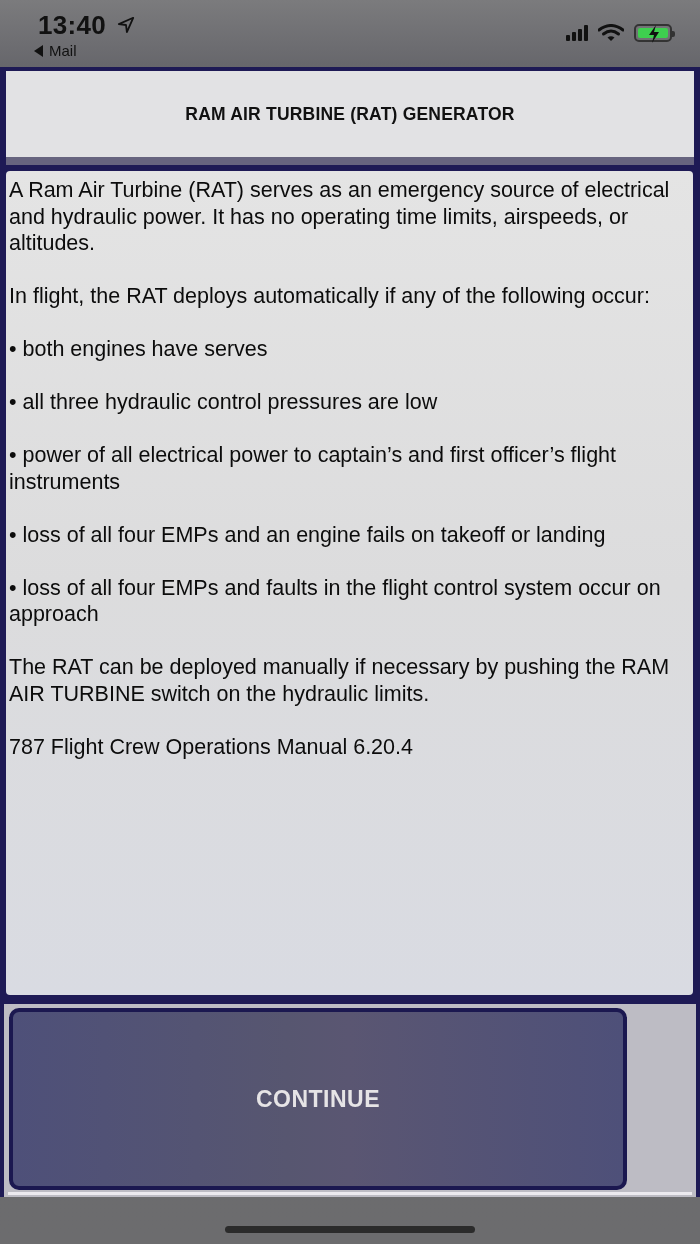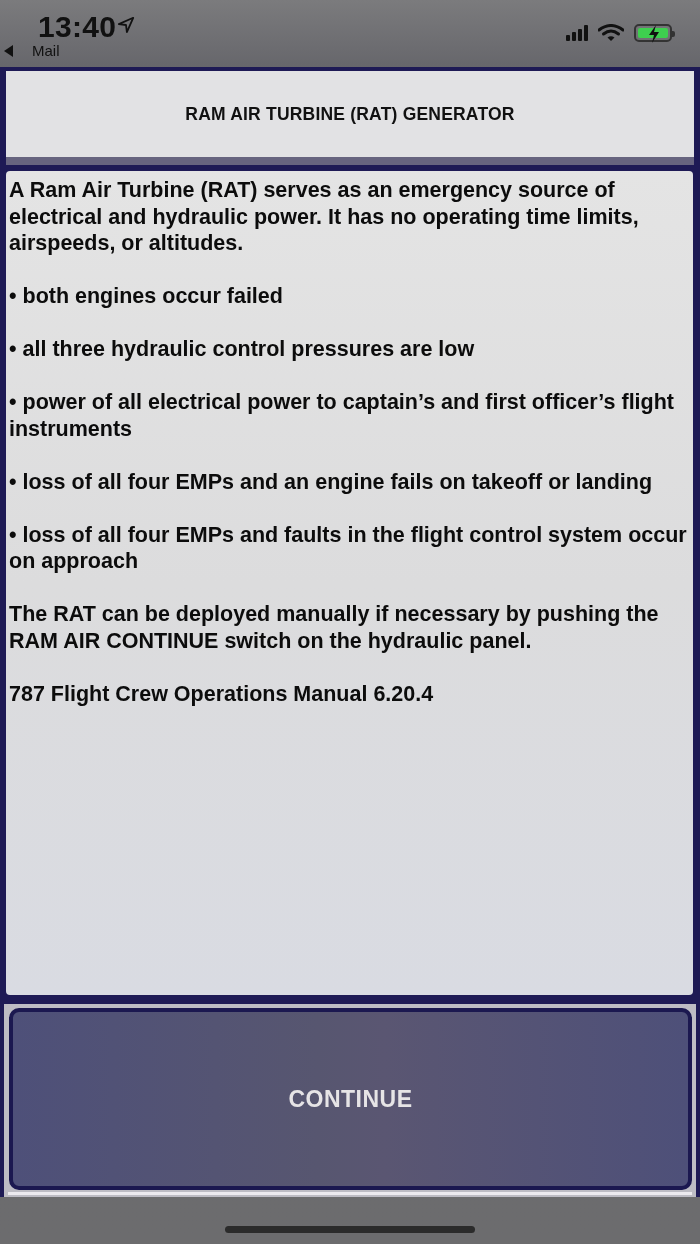--- a/index.html
+++ b/index.html
@@ -12,26 +12,26 @@
       position: relative; width: 700px; height: 1244px;
       background: linear-gradient(180deg, #7a7a7d 0%, #6a6a70 5%, #6c6c6e 100%);
     }
     
     .status-bar {
       position: absolute; left: 0; top: 0; width: 700px; height: 68px;
       background: linear-gradient(180deg, #7b7b7d 0%, #66666b 100%);
     }
     .time {
       position: absolute; left: 38px; top: 10px;
-      font-size: 30px; font-weight: 600; color: #111; letter-spacing: 0.3px;
+      font-size: 26px; font-weight: 600; color: #111; letter-spacing: 0.3px;
     }
     .loc-icon { position: absolute; left: 117px; top: 16px; width: 18px; height: 18px; }
     .back-mail {
-      position: absolute; left: 4px; top: 42px; font-size: 15px; color: #111;
-      display: flex; align-items: center; gap: 19px;
+      position: absolute; left: 34px; top: 42px; font-size: 15px; color: #111;
+      display: flex; align-items: center; gap: 6px;
     }
     .back-tri { width: 0; height: 0; border-top: 6px solid transparent; border-bottom: 6px solid transparent; border-right: 9px solid #111; }
     .status-icons { position: absolute; right: 28px; top: 24px; display: flex; align-items: center; gap: 10px; }
     .signal { display: flex; align-items: flex-end; gap: 2px; height: 16px; }
     .signal span { width: 4px; background: #111; border-radius: 1px; }
     .battery { position: relative; width: 38px; height: 18px; border: 2px solid #333; border-radius: 5px; padding: 2px; }
     .battery .fill { width: 100%; height: 100%; background: #3ecf4f; border-radius: 2px; }
     .battery .nub { position: absolute; right: -5px; top: 5px; width: 3px; height: 6px; background: #333; border-radius: 0 2px 2px 0; }
 
     
@@ -49,28 +49,28 @@
       position: absolute; left: 6px; top: 90px; width: 688px; height: 8px;
       background: #67647f;
     }
     .content-panel {
       position: absolute; left: 6px; top: 104px; width: 687px; height: 824px;
       background: linear-gradient(180deg, #e4e4e4 0%, #dcdcdd 50%, #d9dbe2 100%);
       border-radius: 4px;
       padding: 6px 4px 0 3px;
       color: #0c0c0c; font-size: 21.5px; line-height: 26.5px;
     }
-    .content-panel p { margin-bottom: 26.5px; font-weight: bold; }
+    .content-panel p { margin-bottom: 26.5px; }
     .button-area {
       position: absolute; left: 4px; top: 934px; width: 692px; height: 196px;
       background: #bdbcc4;
       border-top: 3px solid #1e1a55;
     }
     .continue-btn {
-      position: absolute; left: 5px; top: 4px; width: 683px; height: 182px;
+      position: absolute; left: 5px; top: 4px; width: 618px; height: 182px;
       background: linear-gradient(90deg, #4e5079 0%, #575670 45%, #5a5672 55%, #4e5079 100%);
       border: 4px solid #1b1850;
       border-radius: 10px;
       display: flex; align-items: center; justify-content: center;
       cursor: pointer;
     }
     .continue-label { color: #e6e4e6; font-size: 23px; font-weight: bold; letter-spacing: 0.5px; }
     .button-bottom-line { position: absolute; left: 4px; top: 188px; width: 684px; height: 3px; background: #eceaef; }
 
     
@@ -116,26 +116,27 @@
   </div>
 
   <div class="app-frame">
     <div class="title-panel">
       <span class="title-text">RAM AIR TURBINE (RAT) GENERATOR</span>
     </div>
     <div class="title-underbar"></div>
 
     <div class="content-panel">
       <p>A Ram Air Turbine (RAT) serves as an emergency source of electrical and hydraulic power. It has no operating time limits, airspeeds, or altitudes.</p>
-      <p>• both engines occur failed</p>
+      <p>In flight, the RAT deploys automatically if any of the following occur:</p>
+      <p>• both engines have serves</p>
       <p>• all three hydraulic control pressures are low</p>
       <p>• power of all electrical power to captain’s and first officer’s flight instruments</p>
       <p>• loss of all four EMPs and an engine fails on takeoff or landing</p>
       <p>• loss of all four EMPs and faults in the flight control system occur on approach</p>
-      <p>The RAT can be deployed manually if necessary by pushing the RAM AIR CONTINUE switch on the hydraulic panel.</p>
+      <p>The RAT can be deployed manually if necessary by pushing the RAM AIR TURBINE switch on the hydraulic limits.</p>
       <p>787 Flight Crew Operations Manual 6.20.4</p>
     </div>
 
     <div class="button-area">
       <div class="continue-btn">
         <span class="continue-label">CONTINUE</span>
       </div>
       <div class="button-bottom-line"></div>
     </div>
   </div>

